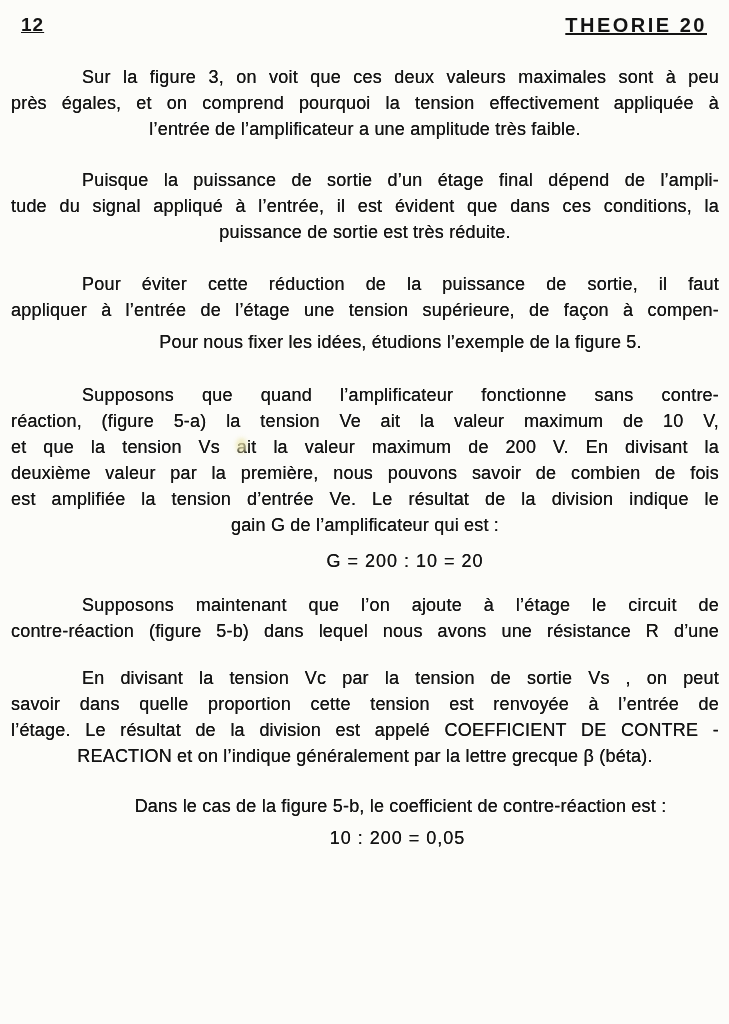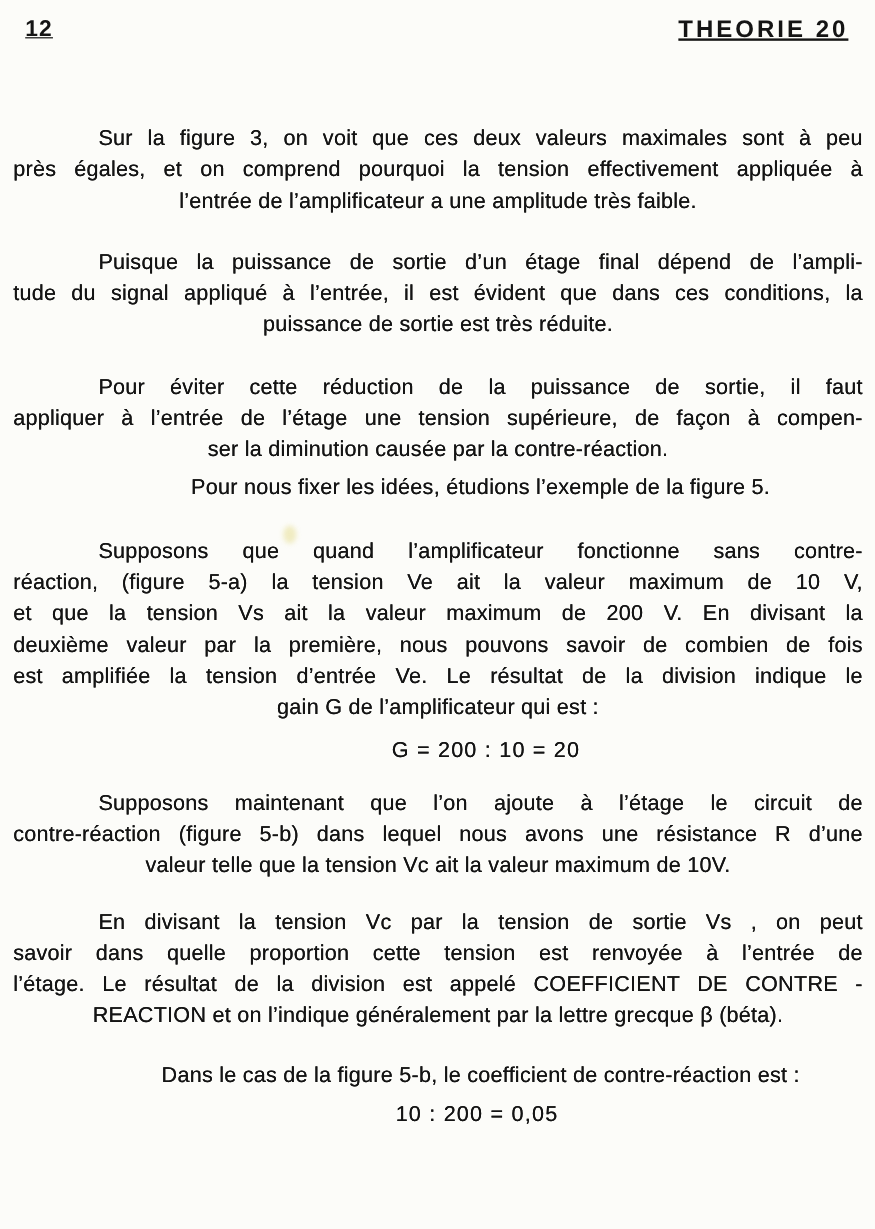--- a/index.html
+++ b/index.html
@@ -46,57 +46,55 @@
 
 <div class="page">
 
   <header class="hdr">
     <span class="pgnum">12</span>
     <span class="hdrtitle">THEORIE 20</span>
   </header>
 
   <main class="bodytext">
 
-    <div class="para" style="margin-top:64px">
+    <div class="para" style="margin-top:26px">
       <div class="line first just">Sur la figure 3, on voit que ces deux valeurs maximales sont à peu</div>
       <div class="line just">près égales, et on comprend pourquoi la tension effectivement appliquée à</div>
       <div class="line">l’entrée de l’amplificateur a une amplitude très faible.</div>
     </div>
 
     <div class="para" style="margin-top:25px">
       <div class="line first just">Puisque la puissance de sortie d’un étage final dépend de l’ampli-</div>
       <div class="line just">tude du signal appliqué à l’entrée, il est évident que dans ces conditions, la</div>
       <div class="line">puissance de sortie est très réduite.</div>
     </div>
 
     <div class="para" style="margin-top:26px">
       <div class="line first just">Pour éviter cette réduction de la puissance de sortie, il faut</div>
       <div class="line just">appliquer à l’entrée de l’étage une tension supérieure, de façon à compen-</div>
-      <div class="line">ser la diminution causée par la contre-réaction.</div>
     </div>
 
     <div class="para" style="margin-top:6px">
       <div class="line first">Pour nous fixer les idées, étudions l’exemple de la figure 5.</div>
     </div>
 
     <div class="para" style="margin-top:27px">
       <div class="line first just">Supposons que quand l’amplificateur fonctionne sans contre-</div>
       <div class="line just">réaction, (figure 5-a) la tension Ve ait la valeur maximum de 10 V,</div>
       <div class="line just">et que la tension Vs ait la valeur maximum de 200 V. En divisant la</div>
       <div class="line just">deuxième valeur par la première, nous pouvons savoir de combien de fois</div>
       <div class="line just">est amplifiée la tension d’entrée Ve. Le résultat de la division indique le</div>
       <div class="line">gain G de l’amplificateur qui est :</div>
     </div>
 
     <div class="formula" style="margin-top:10px;margin-left:80px">G = 200 : 10 = 20</div>
 
     <div class="para" style="margin-top:18px">
       <div class="line first just">Supposons maintenant que l’on ajoute à l’étage le circuit de</div>
       <div class="line just">contre-réaction (figure 5-b) dans lequel nous avons une résistance R d’une</div>
-      <div class="line">valeur telle que la tension Vc ait la valeur maximum de 10V.</div>
     </div>
 
     <div class="para" style="margin-top:21px">
       <div class="line first just">En divisant la tension Vc par la tension de sortie Vs , on peut</div>
       <div class="line just">savoir dans quelle proportion cette tension est renvoyée à l’entrée de</div>
       <div class="line just">l’étage. Le résultat de la division est appelé COEFFICIENT DE CONTRE -</div>
       <div class="line">REACTION et on l’indique généralement par la lettre grecque β (béta).</div>
     </div>
 
     <div class="para" style="margin-top:24px">

